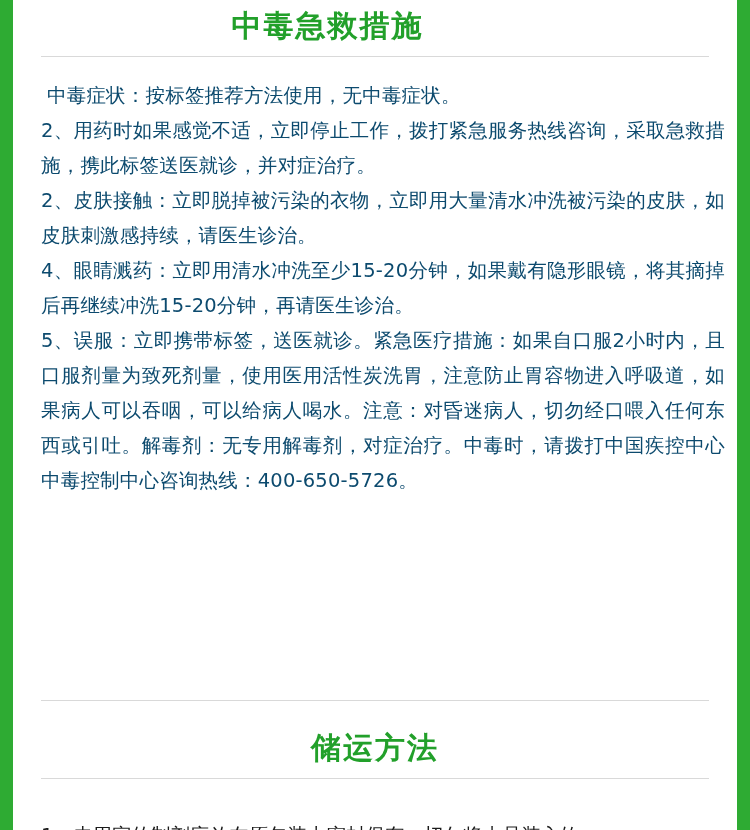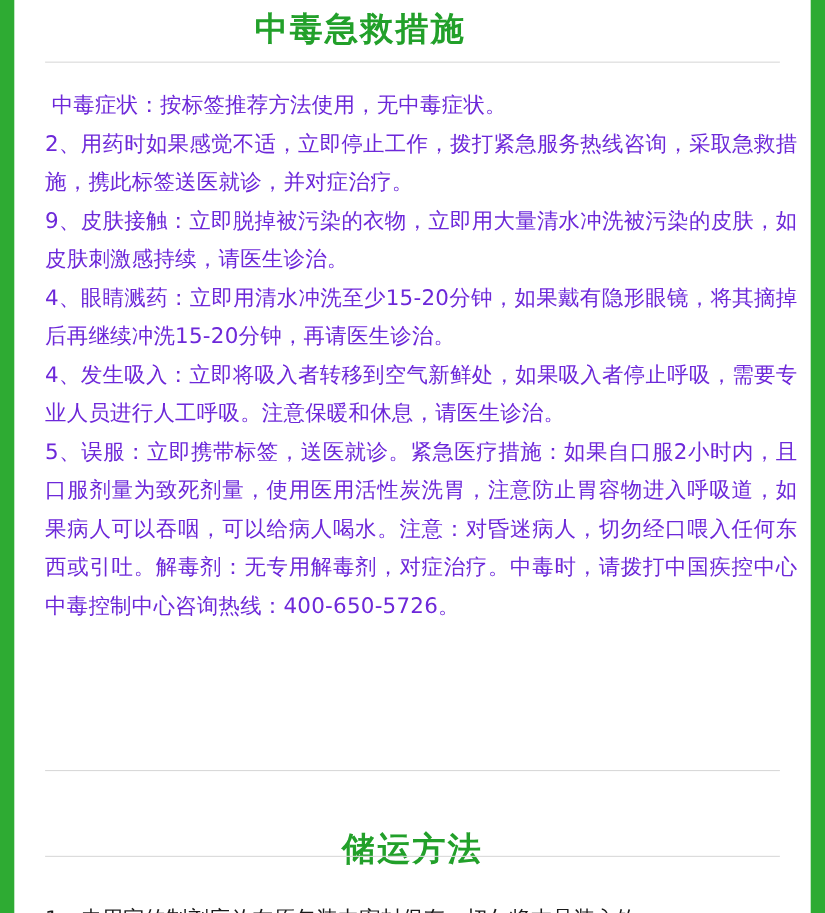--- a/index.html
+++ b/index.html
@@ -62,41 +62,40 @@
     background: #d9d9d9;
   }
   .divider-1 { top: 56px; }
   .divider-2 { top: 700px; }
 
   .body-text {
     position: absolute;
     left: 28px;
     top: 78px;
     width: 684px;
-    color: #6d28d9;
+    color: #0c4a6e;
     font-size: 19.5px;
     line-height: 35px;
     font-family: "DejaVu Sans", "Liberation Sans", sans-serif;
     letter-spacing: 0.2px;
   }
   .body-text p {
     margin: 0 0 0 0;
     text-align: justify;
     text-justify: inter-ideograph;
   }
   .para-lead {
     margin-left: 6px !important;
   }
 
   .title-2 {
     position: absolute;
     left: 0;
     top: 728px;
     width: 724px;
-    margin-top: 24px;
   }
   .divider-3 {
     top: 778px;
   }
   .tail-text {
     position: absolute;
     left: 28px;
     top: 798px;
     width: 684px;
     color: #1a1a1a;
@@ -117,23 +116,22 @@
 
   <div class="content">
 
     <div class="section-title title-1">中毒急救措施</div>
 
     <div class="divider divider-1"></div>
 
     <div class="body-text">
       <p class="para-lead">中毒症状：按标签推荐方法使用，无中毒症状。</p>
       <p>2、用药时如果感觉不适，立即停止工作，拨打紧急服务热线咨询，采取急救措施，携此标签送医就诊，并对症治疗。</p>
-      <p>9、皮肤接触：立即脱掉被污染的衣物，立即用大量清水冲洗被污染的皮肤，如皮肤刺激感持续，请医生诊治。</p>
+      <p>2、皮肤接触：立即脱掉被污染的衣物，立即用大量清水冲洗被污染的皮肤，如皮肤刺激感持续，请医生诊治。</p>
       <p>4、眼睛溅药：立即用清水冲洗至少15-20分钟，如果戴有隐形眼镜，将其摘掉后再继续冲洗15-20分钟，再请医生诊治。</p>
-      <p>4、发生吸入：立即将吸入者转移到空气新鲜处，如果吸入者停止呼吸，需要专业人员进行人工呼吸。注意保暖和休息，请医生诊治。</p>
       <p>5、误服：立即携带标签，送医就诊。紧急医疗措施：如果自口服2小时内，且口服剂量为致死剂量，使用医用活性炭洗胃，注意防止胃容物进入呼吸道，如果病人可以吞咽，可以给病人喝水。注意：对昏迷病人，切勿经口喂入任何东西或引吐。解毒剂：无专用解毒剂，对症治疗。中毒时，请拨打中国疾控中心中毒控制中心咨询热线：400-650-5726。</p>
     </div>
 
     <div class="divider divider-2"></div>
 
     <div class="section-title title-2">储运方法</div>
 
     <div class="divider divider-3"></div>
 
     <div class="tail-text">

